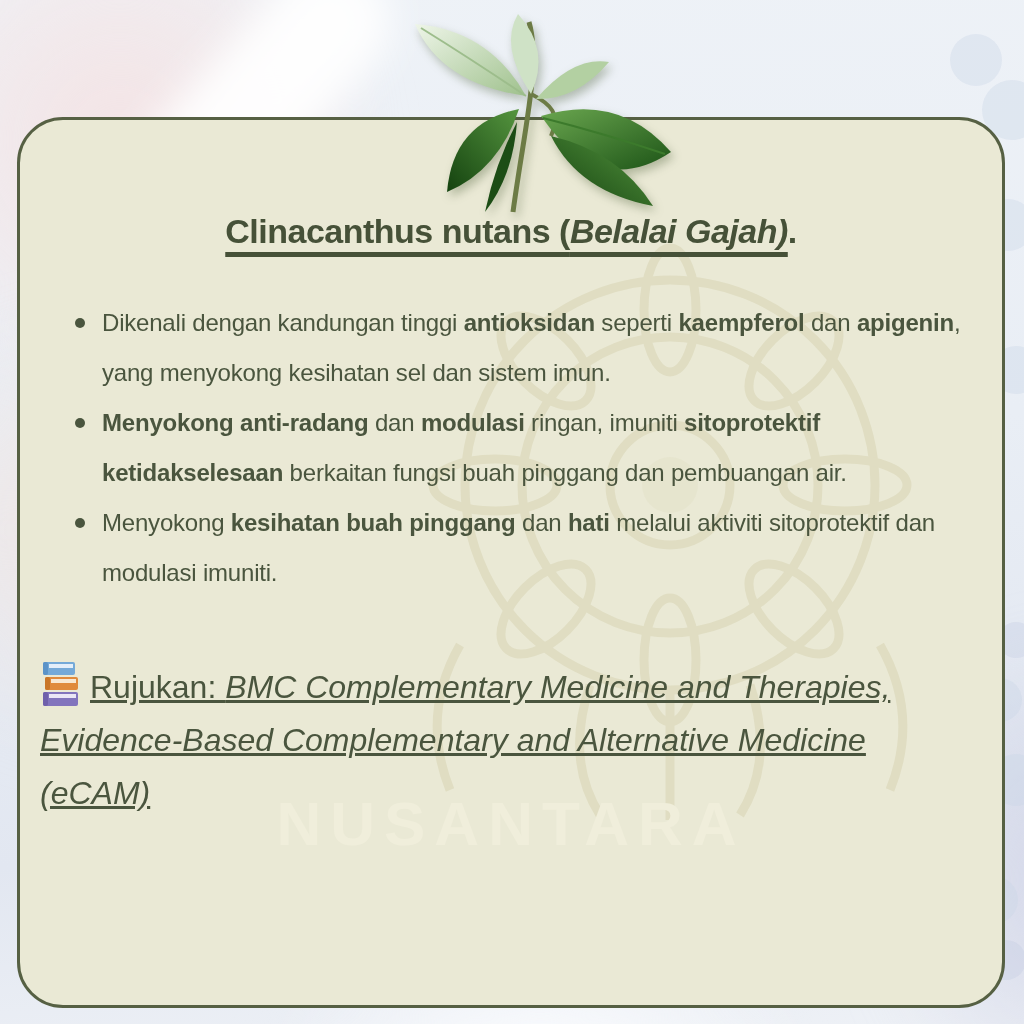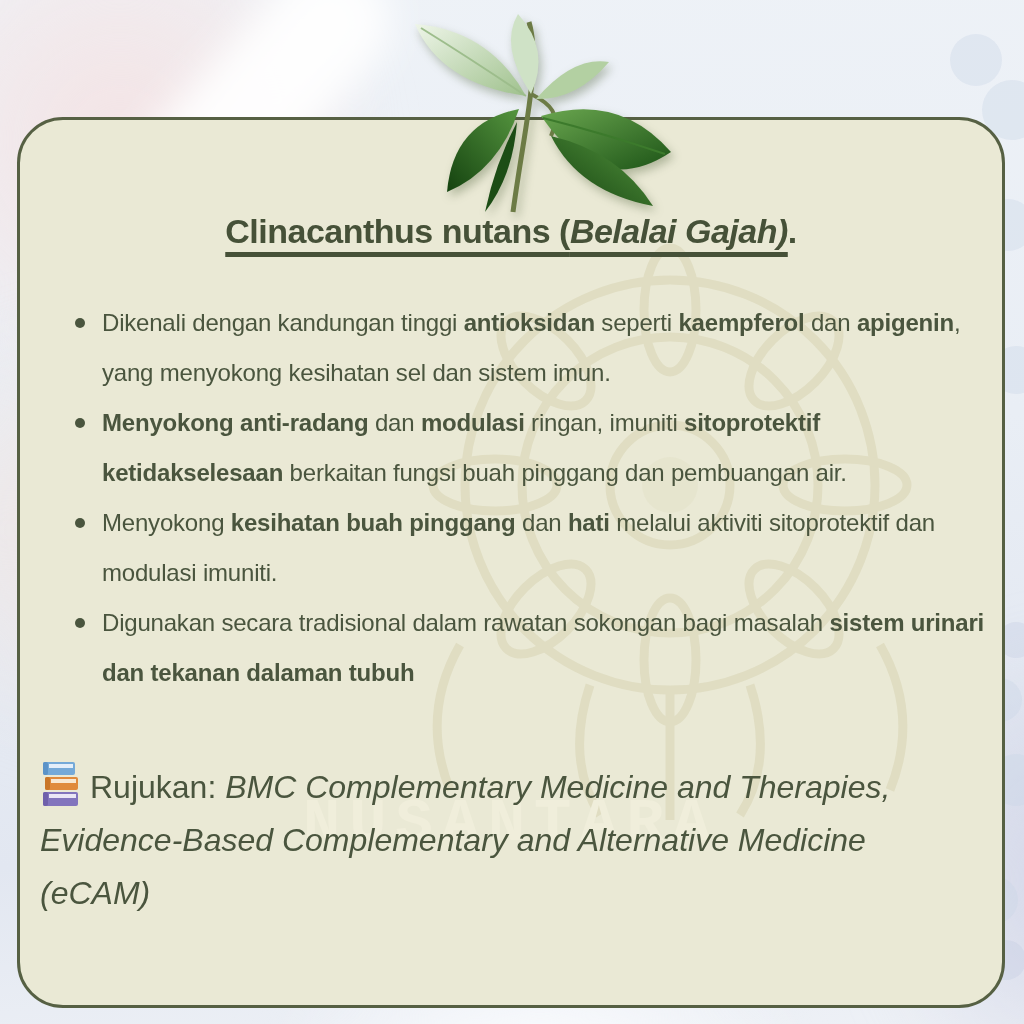--- a/index.html
+++ b/index.html
@@ -26,21 +26,21 @@
     position:absolute;left:17px;top:117px;width:988px;height:891px;box-sizing:border-box;
     background:var(--card-bg,#eae9d5);
     border:3px solid var(--card-border,#566043);
     border-radius:46px;z-index:2;
   }
   .card-inner{position:relative;width:100%;height:100%;overflow:hidden;border-radius:42px;z-index:1;}
   
   .ornament{position:absolute;left:320px;top:95px;z-index:0;opacity:.55;}
   .wm-text{
     position:absolute;left:0;right:0;top:668px;z-index:0;text-align:center;
-    font-family:Liberation Mono, monospace;font-weight:bold;
+    font-family:Liberation Sans, sans-serif;font-weight:bold;
     font-size:62px;letter-spacing:9px;color:#f0eedb;
   }
   
   .title{
     position:relative;z-index:1;margin-top:84px;text-align:center;
     font-size:34px;font-weight:bold;letter-spacing:-.5px;color:var(--title,#465138);
     line-height:54px;
   }
   .title .under{
     text-decoration:underline;text-decoration-thickness:4.5px;text-underline-offset:9px;
@@ -53,21 +53,21 @@
     font-size:24px;line-height:50px;letter-spacing:-.2px;color:var(--text,#4a553e);
   }
   .bullets li::before{
     content:"";position:absolute;left:3px;top:20px;width:10px;height:10px;border-radius:50%;
     background:var(--text,#4a553e);
   }
   .bullets b{font-weight:bold;}
   
   .ref{
     position:relative;z-index:1;margin:62px 18px 0 20px;max-width:952px;
-    font-size:32px;line-height:53px;color:var(--text,#4a553e);
+    font-size:32px;line-height:53px;color:var(--text,#4a553e);text-decoration:underline;
   }
   .ref em{font-style:italic;}
   .books{display:inline-block;width:40px;height:50px;vertical-align:-12px;margin-right:10px;}
   
   .plant{position:absolute;left:401px;top:4px;z-index:4;
     filter:drop-shadow(3px 5px 5px rgba(70,90,50,.35));}
 </style>
 </head>
 <body>
 
@@ -126,21 +126,20 @@
       <div class="wm-text">NUSANTARA</div>
 
       <div class="title">
         <span class="under"><span>Clinacanthus nutans (</span><em>Belalai Gajah)</em></span><span>.</span>
       </div>
 
       <ul class="bullets" id="bullet-list">
           <li><span>Dikenali dengan kandungan tinggi </span><b>antioksidan</b><span> seperti </span><b>kaempferol</b><span> dan </span><b>apigenin</b><span>, yang menyokong kesihatan sel dan sistem imun.</span></li>
           <li><b>Menyokong anti-radang</b><span> dan </span><b>modulasi</b><span> ringan, imuniti </span><b>sitoprotektif ketidakselesaan</b><span> berkaitan fungsi buah pinggang dan pembuangan air.</span></li>
           <li><span>Menyokong </span><b>kesihatan buah pinggang</b><span> dan </span><b>hati</b><span> melalui aktiviti sitoprotektif dan modulasi imuniti.</span></li>
-          <li><span>Digunakan secara tradisional dalam rawatan sokongan bagi masalah </span><b>sistem urinari dan tekanan dalaman tubuh</b></li>
         </ul>
 
       <p class="ref">
         <span class="books">
           <svg width="40" height="50" viewBox="0 0 40 50">
             <rect x="3" y="2" width="32" height="13" rx="2" fill="#74a9d8"></rect>
             <rect x="3" y="2" width="5" height="13" rx="2" fill="#5b93c8"></rect>
             <rect x="9" y="4" width="24" height="4" fill="#e3eefa"></rect>
             <rect x="5" y="17" width="33" height="13" rx="2" fill="#e08a3c"></rect>
             <rect x="5" y="17" width="5" height="13" rx="2" fill="#c97628"></rect>

